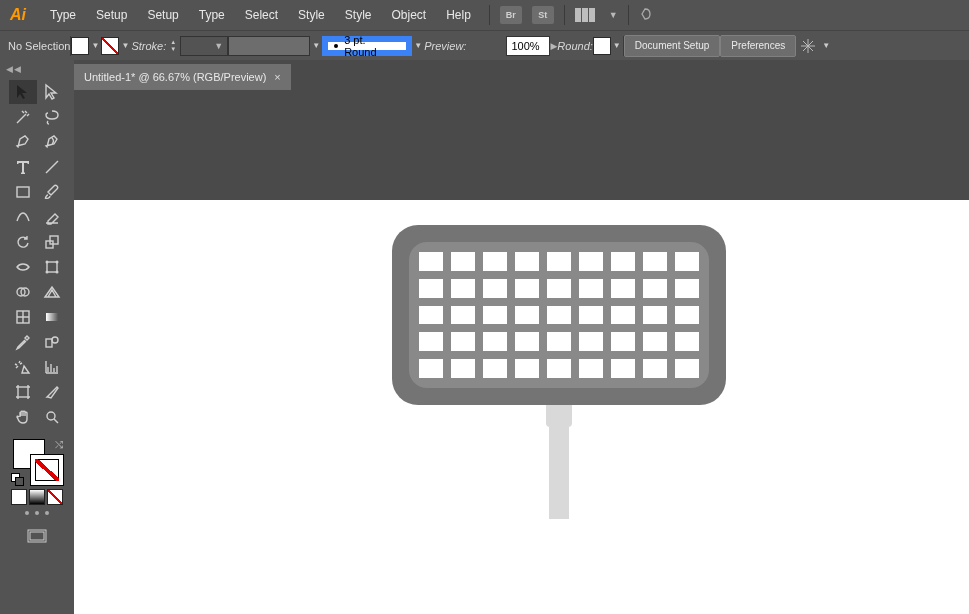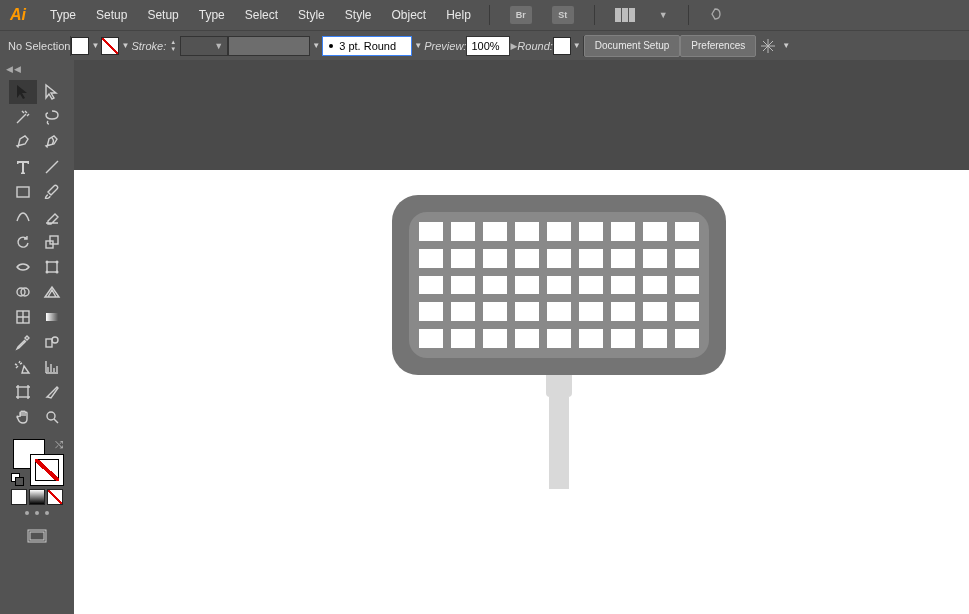--- a/index.html
+++ b/index.html
@@ -1,42 +1,42 @@
 <!DOCTYPE html>
 <html><head>
 <meta charset="utf-8">
 <style>
   * { margin:0; padding:0; box-sizing:border-box; font-family:"Segoe UI",Tahoma,sans-serif; user-select:none; }
   body { width:969px; height:614px; background:#4a4a4a; overflow:hidden; position:relative; }
   .menubar { height:30px; background:#535353; display:flex; align-items:center; padding:0 6px; gap:0; }
   .ai-logo { width:24px; height:20px; display:flex; align-items:center; justify-content:center; margin-right:10px; font-weight:bold; font-style:italic; color:#ff9a00; font-size:16px; }
   .menu-item { color:#e8e8e8; font-size:12px; padding:0 10px; height:30px; display:flex; align-items:center; cursor:pointer; }
-  .menubar-extra { display:flex; align-items:center; margin-left:8px; gap:20px; }
+  .menubar-extra { display:flex; align-items:center; margin-left:8px; gap:10px; }
   .square-btn { width:22px; height:18px; display:flex; align-items:center; justify-content:center; background:#6d6d6d; color:#d0d0d0; font-size:9px; font-weight:bold; border-radius:2px; cursor:pointer; }
   .layout-btn { width:24px; height:14px; display:flex; gap:1px; cursor:pointer; }
   .layout-btn div { background:#bdbdbd; }
   .chev { color:#b8b8b8; font-size:9px; }
   .search-icon { color:#aaa; font-size:14px; }
 
   .control-bar { height:30px; background:#535353; display:flex; align-items:center; padding:4px 8px; font-size:11px; color:#e0e0e0; border-top:1px solid #444; }
   .no-sel { font-size:11px; color:#ddd; }
   .swatch-group { display:flex; align-items:center; gap:0; }
   .swatch { width:18px; height:18px; border:1px solid #2a2a2a; position:relative; }
   .swatch.white { background:#fff; }
   .swatch.nofill { background:#fff; }
   .swatch.nofill::after { content:""; position:absolute; left:0; top:0; right:0; bottom:0; background:linear-gradient(to top right, transparent 46%, #d00 46%, #d00 54%, transparent 54%); }
   .drop { width:12px; height:18px; display:flex; align-items:center; justify-content:center; color:#ccc; font-size:8px; cursor:pointer; }
   .ctrl-label { color:#d8d8d8; font-size:11px;font-style:italic; }
   .updown { width:14px; height:20px; display:flex; flex-direction:column; justify-content:center; font-size:6px; color:#ccc; cursor:pointer; line-height:7px; text-align:center; }
   .thin-select { height:20px; border:1px solid #333; background:#535353; display:flex; align-items:center; padding:0 4px; cursor:pointer; }
   .wide-select { width:82px; height:20px; border:1px solid #333; background:#6d6d6d; }
-  .brush-field { width:90px; height:20px; background:#fff; border:1px solid #3b82f6; display:flex; align-items:center; padding:0 6px; gap:6px; cursor:pointer; }
+  .brush-field { width:90px; height:20px; background:#fff; border:6px solid #3b82f6; display:flex; align-items:center; padding:0 6px; gap:6px; cursor:pointer; }
   .brush-dot { width:4px; height:4px; background:#000; border-radius:50%; }
   .brush-text { font-size:11px; color:#000; }
-  .opacity-in { width:44px; height:20px; background:#fff; border:1px solid #333; color:#000; font-size:11px; padding:0 4px; }
+  .opacity-in { width:44px; height:20px; background:#fff; border:1px solid #333; color:#000; font-size:11px; padding:0 4px;margin-left:40px; }
   .style-swatch { width:18px; height:18px; background:#fff; border:1px solid #2a2a2a; }
   .pill-btn { height:22px; background:#6d6d6d; border:1px solid #808080; color:#eaeaea; font-size:10px; padding:0 10px; display:flex; align-items:center; border-radius:2px; cursor:pointer; }
   .star-btn { width:24px; height:22px; display:flex; align-items:center; justify-content:center; color:#bbb; font-size:13px; cursor:pointer; }
   .sep { width:1px; height:20px; background:#3a3a3a; }
 
   .workspace { position:absolute; top:60px; left:0; right:0; bottom:0; display:flex; }
   .tool-panel { width:74px; background:#535353; display:flex; flex-direction:column; align-items:center; padding-top:4px; }
   .tool-collapse { height:12px; width:100%; text-align:left; padding-left:6px; color:#aaa; font-size:9px; letter-spacing:1px; cursor:pointer; }
   .tool-grid { display:grid; grid-template-columns:28px 28px; gap:1px 1px; padding:4px; }
   .tool { width:28px; height:24px; display:flex; align-items:center; justify-content:center; cursor:pointer; position:relative; }
@@ -338,20 +338,26 @@
       </div>
     <div class="screenmode">
       <svg width="20" height="16" viewBox="0 0 20 16">
           <rect x="1" y="1" width="18" height="12" fill="none" stroke="#ccc"></rect>
           <rect x="3" y="3" width="14" height="8" fill="none" stroke="#ccc"></rect>
         </svg>
     </div>
   </div>
 
   <div class="doc-area">
+    <div class="tab-strip">
+      <div class="doc-tab">
+        <span>Untitled-1* @ 66.67% (RGB/Preview)</span>
+        <span class="tab-close">×</span>
+      </div>
+    </div>
     <div class="canvas-outer">
       <div class="artboard">
         <div class="swatter">
           <div class="sw-outer">
             <div class="sw-inner">
               <div></div>
                 <div></div>
                 <div></div>
                 <div></div>
                 <div></div>

